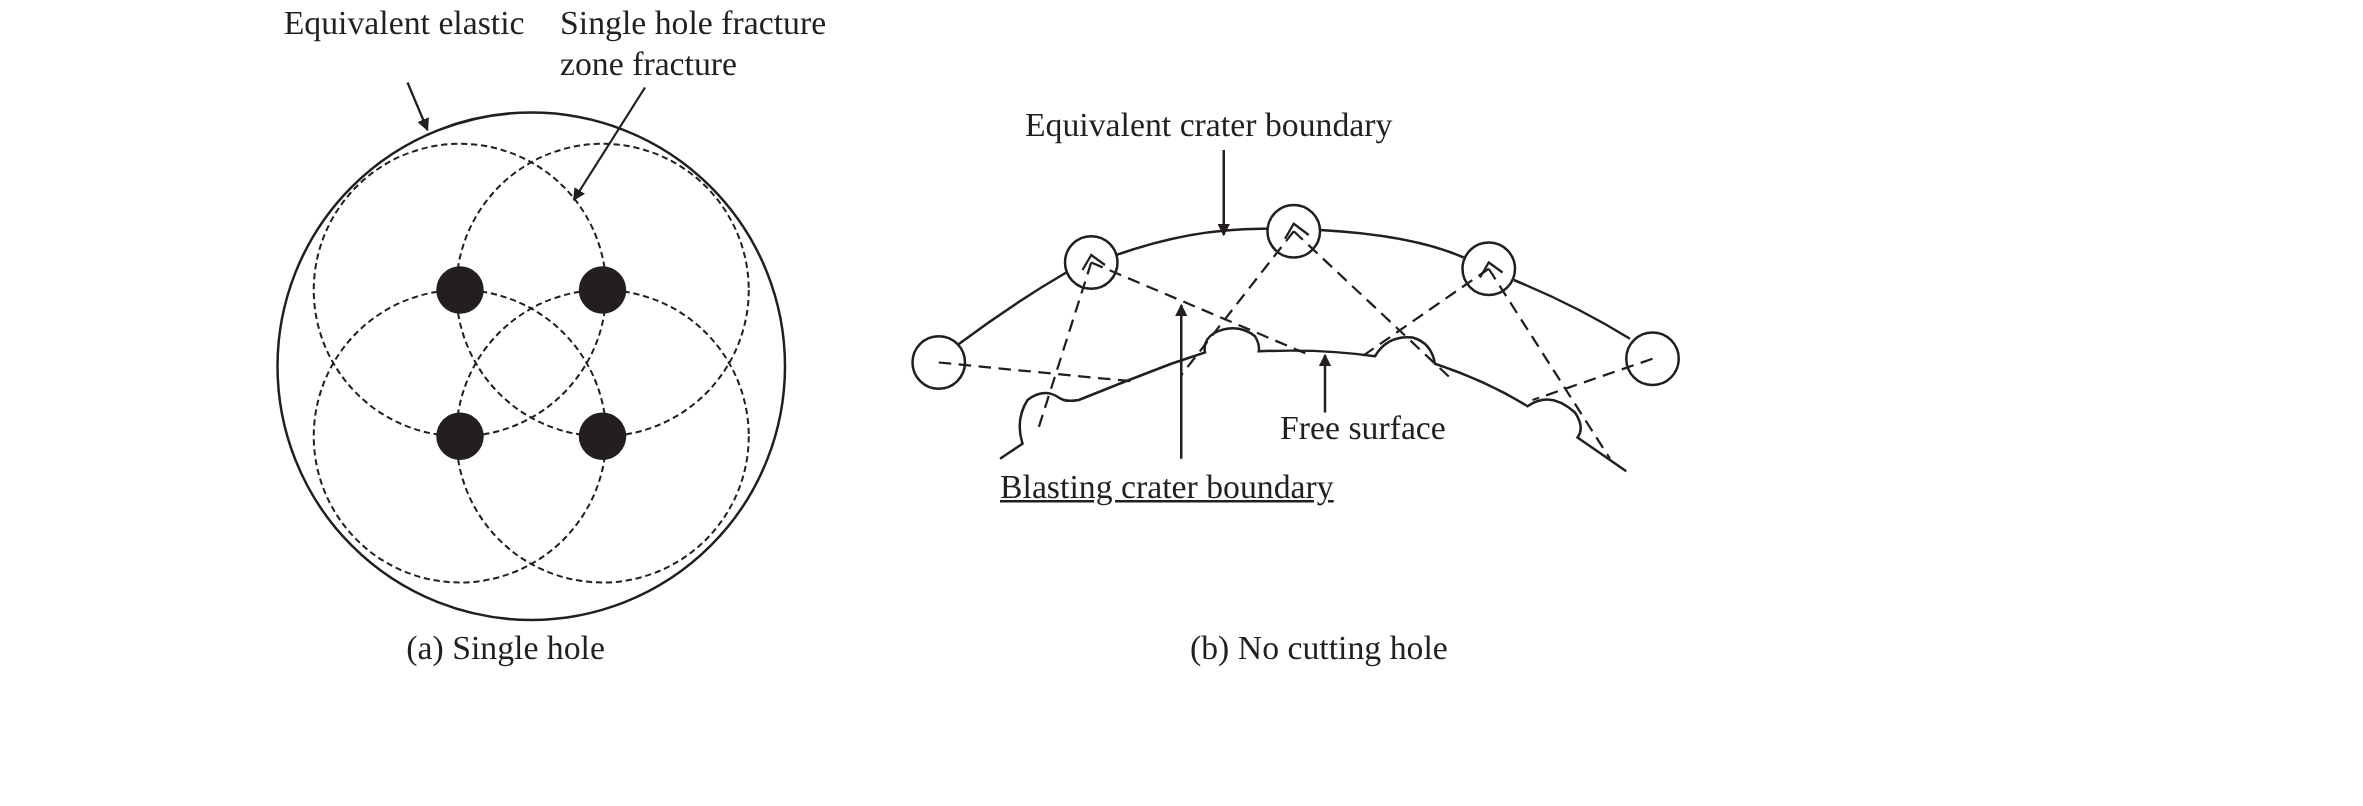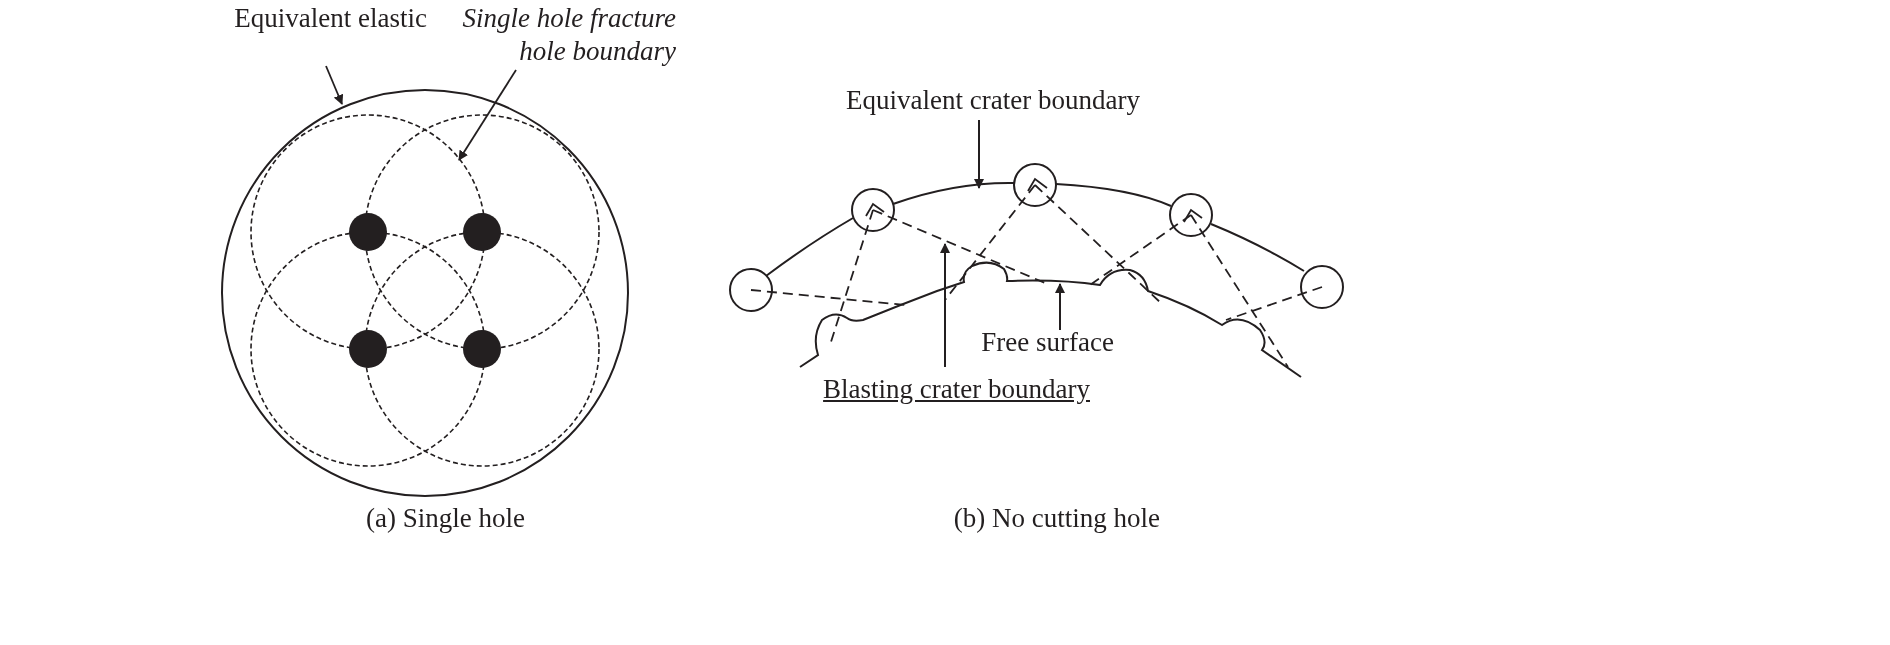--- a/index.html
+++ b/index.html
@@ -1,18 +1,18 @@
 <!DOCTYPE html>
 <html><head>
 <meta charset="utf-8">
 <style>
   html, body { margin:0; padding:0; background:#ffffff; }
   body { width:1890px; height:645px; position:relative; overflow:hidden; font-family:"Liberation Serif", serif; }
   svg { position:absolute; left:0; top:0; }
-  .lbl { position:absolute; font-family:"Liberation Serif", serif; font-size:27px; color:#231f20; text-align:right; line-height:33px; white-space:nowrap; }
+  .lbl { position:absolute; font-family:"Liberation Serif", serif; font-size:27px; color:#231f20; text-align:left; line-height:33px; white-space:nowrap; }
 </style>
 </head>
 <body>
 
 <svg width="1890" height="645" viewBox="0 0 1890 645">
   <defs>
     <marker id="arrowhead" markerWidth="10" markerHeight="10" refX="9" refY="5" orient="auto" markerUnits="userSpaceOnUse" viewBox="0 0 10 10">
       <path d="M0,0 L10,5 L0,10 z" fill="#231f20"></path>
     </marker>
   </defs>
@@ -62,22 +62,22 @@
 
     <line x1="979" y1="120" x2="979" y2="188" stroke-width="2" marker-end="url(#arrowhead)"></line>
     <line x1="945" y1="367" x2="945" y2="244" stroke-width="2" marker-end="url(#arrowhead)"></line>
     <line x1="1060" y1="330" x2="1060" y2="284" stroke-width="2" marker-end="url(#arrowhead)"></line>
   </g>
 </svg>
 
 <div class="lbl" style="left:227px; top:2px; width:200px;">
   <div>Equivalent elastic</div>
 </div>
-<div class="lbl" style="left:448px; top:2px; width:228px;font-style:italic;">
+<div class="lbl" style="left:448px; top:2px; width:228px;">
   <div>Single hole fracture</div>
-  <div>hole boundary</div>
+  <div>zone fracture</div>
 </div>
 <div class="lbl" style="left:325px; top:502px; width:200px;">(a) Single hole</div>
 
 <div class="lbl" style="left:820px; top:84px; width:320px;">Equivalent crater boundary</div>
-<div class="lbl" style="left:954px; top:326px; width:160px;">Free surface</div>
+<div class="lbl" style="left:1024px; top:326px; width:160px;">Free surface</div>
 <div class="lbl" style="left:800px; top:373px; width:290px;text-decoration:underline;">Blasting crater boundary</div>
-<div class="lbl" style="left:920px; top:502px; width:240px;">(b) No cutting hole</div>
+<div class="lbl" style="left:952px; top:502px; width:240px;">(b) No cutting hole</div>
 
 </body></html>

